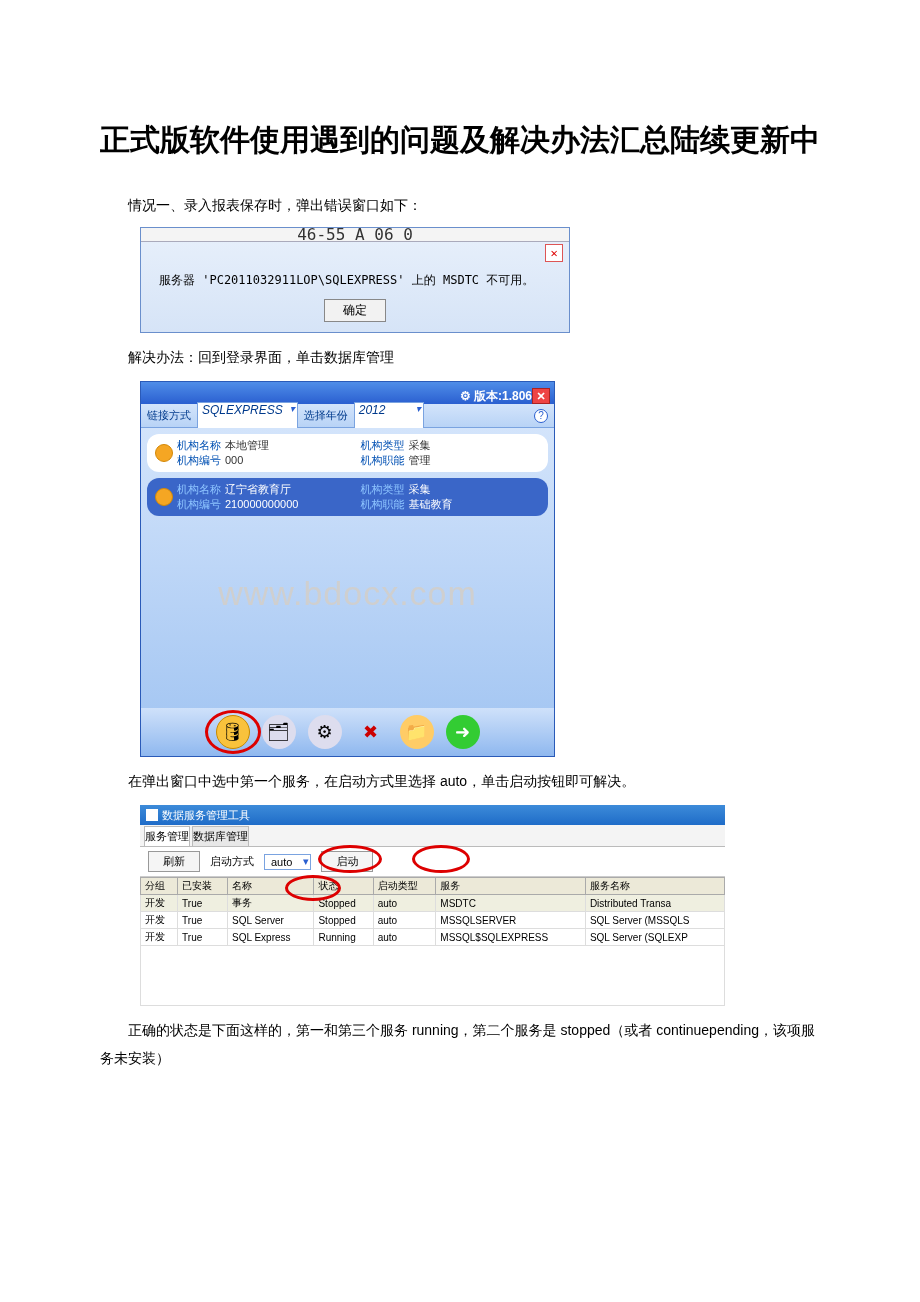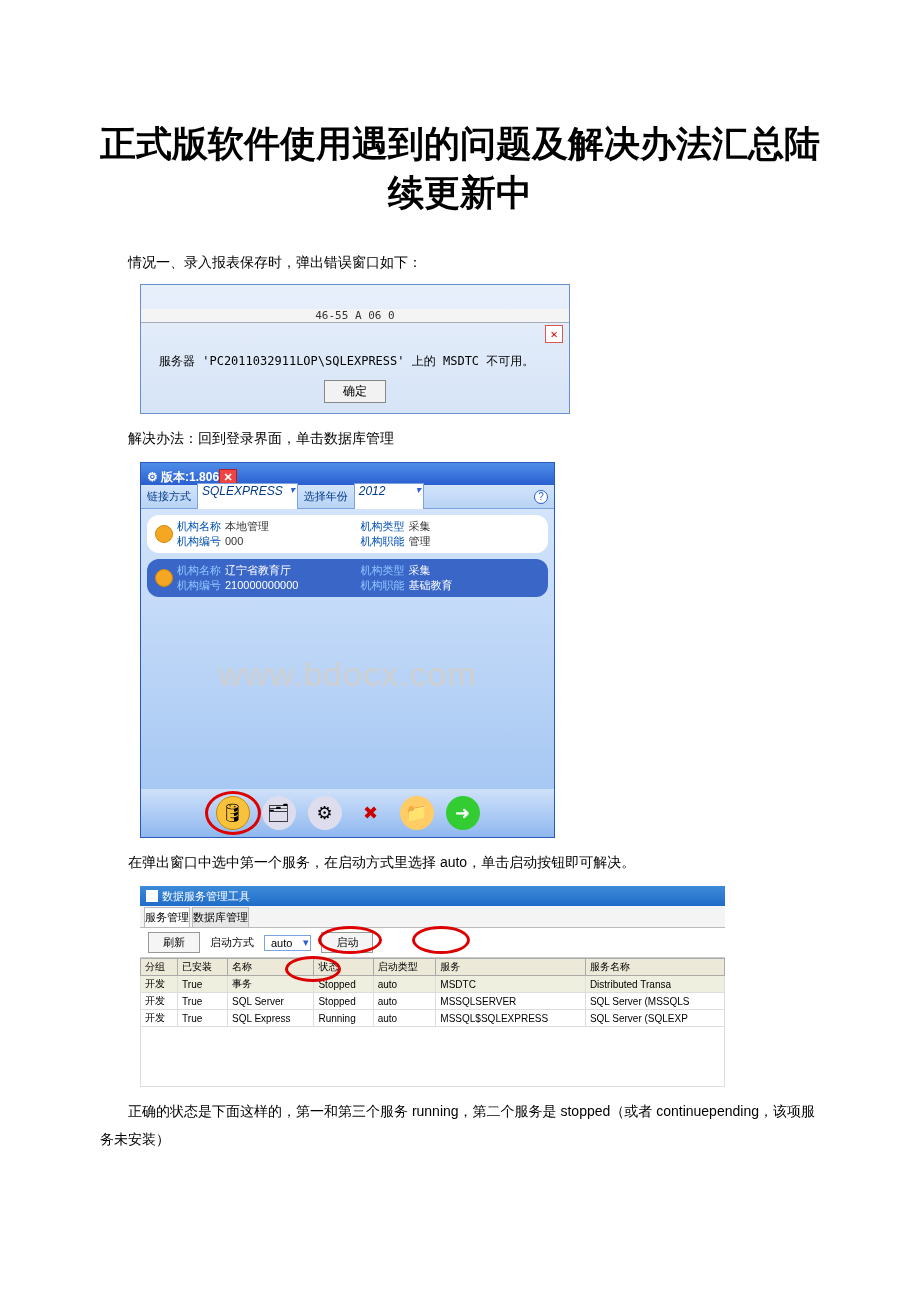--- a/index.html
+++ b/index.html
@@ -4,23 +4,23 @@
 <style>
   * { box-sizing: border-box; margin: 0; padding: 0; }
   body {
     background: #fff;
     font-family: "Microsoft YaHei", SimSun, sans-serif;
     width: 920px;
     padding: 120px 100px 60px 100px;
     margin: 0 auto;
   }
   .doc-title {
-    font-size: 36px;
+    font-size: 30px;
     font-weight: bold;
-    text-align: center;
+    text-align: left;
     margin-bottom: 30px;
   }
   .para {
     font-size: 14px;
     line-height: 2;
     text-indent: 2em;
     margin: 6px 0;
   }
   
   .shot1 {
@@ -28,25 +28,24 @@
     margin: 8px 0 10px 40px;
     border: 1px solid #6a8fcc;
     background: linear-gradient(#e8f0fb, #d6e4f7);
     font-family: SimSun, monospace;
     font-size: 12px;
   }
   .shot1 .header-strip {
     height: 14px;
     background: #f4f4f4;
     border-bottom: 1px solid #aab;
-    font-size: 11px;
+    font-size: 16px;
     color: #333;
     text-align: center;
     line-height: 14px;
-    margin-top: 24px;
   }
   .shot1 .redx-row {
     height: 22px;
     text-align: right;
     padding: 2px 6px;
   }
   .redx {
     display: inline-block;
     width: 18px; height: 18px;
     background: #fff;
@@ -78,21 +77,21 @@
     background: #fff;
   }
   .shot2 .titlebar {
     height: 22px;
     background: linear-gradient(#4f8de8, #2a5fd0);
     color: #fff;
     font-size: 12px;
     font-weight: bold;
     display: flex;
     align-items: center;
-    justify-content: flex-start;
+    justify-content: flex-end;
     padding: 6px 4px 0 6px;
   }
   .shot2 .titlebar .close {
     width: 18px; height: 16px;
     background: #e44;
     border: 1px solid #a22;
     color: #fff;
     text-align: center;
     line-height: 14px;
     font-size: 11px;

